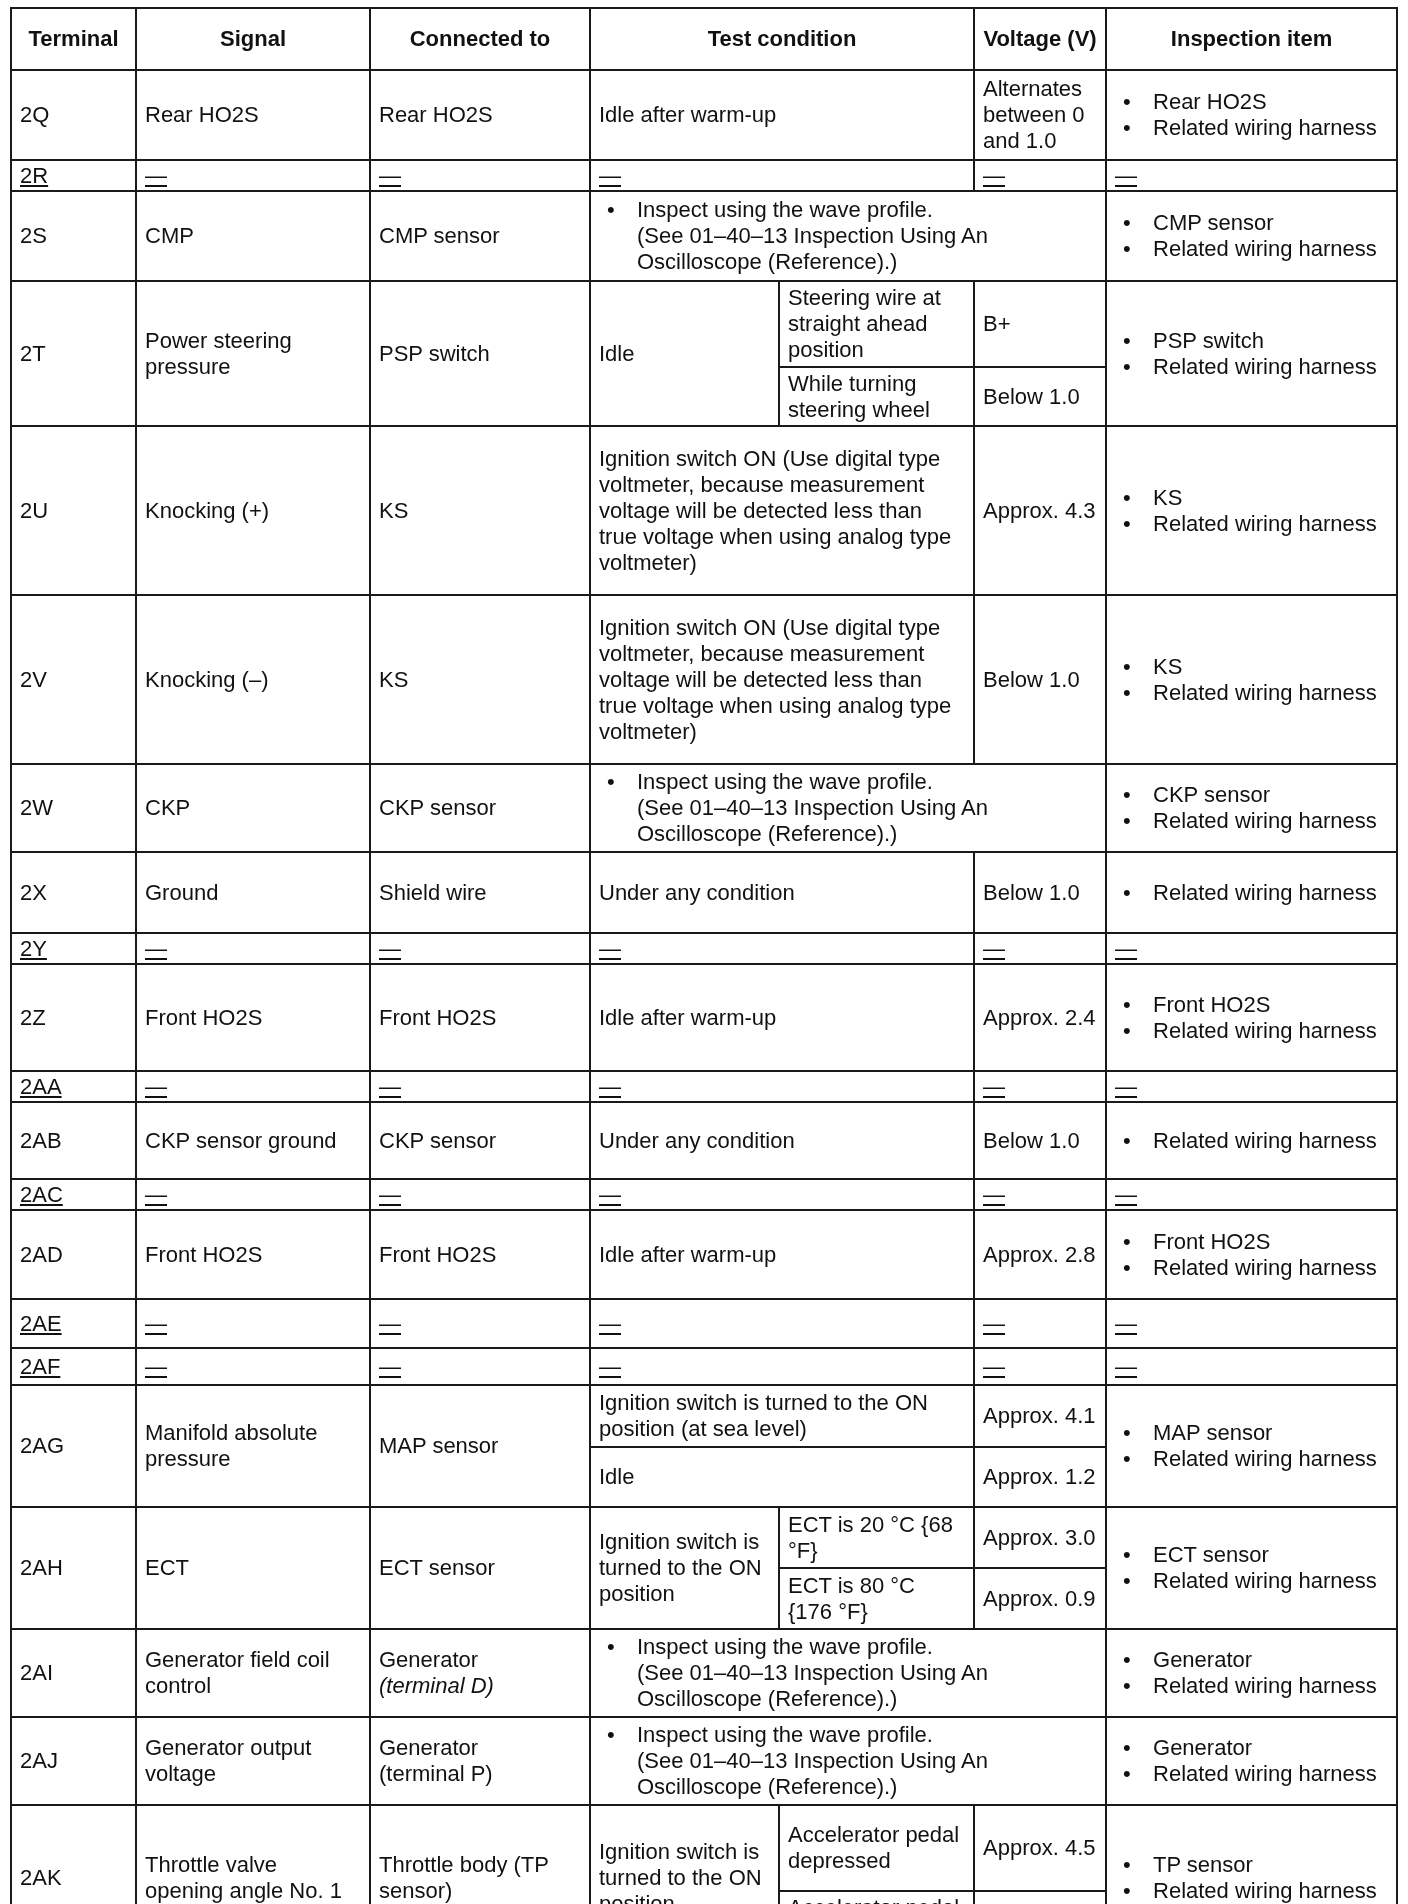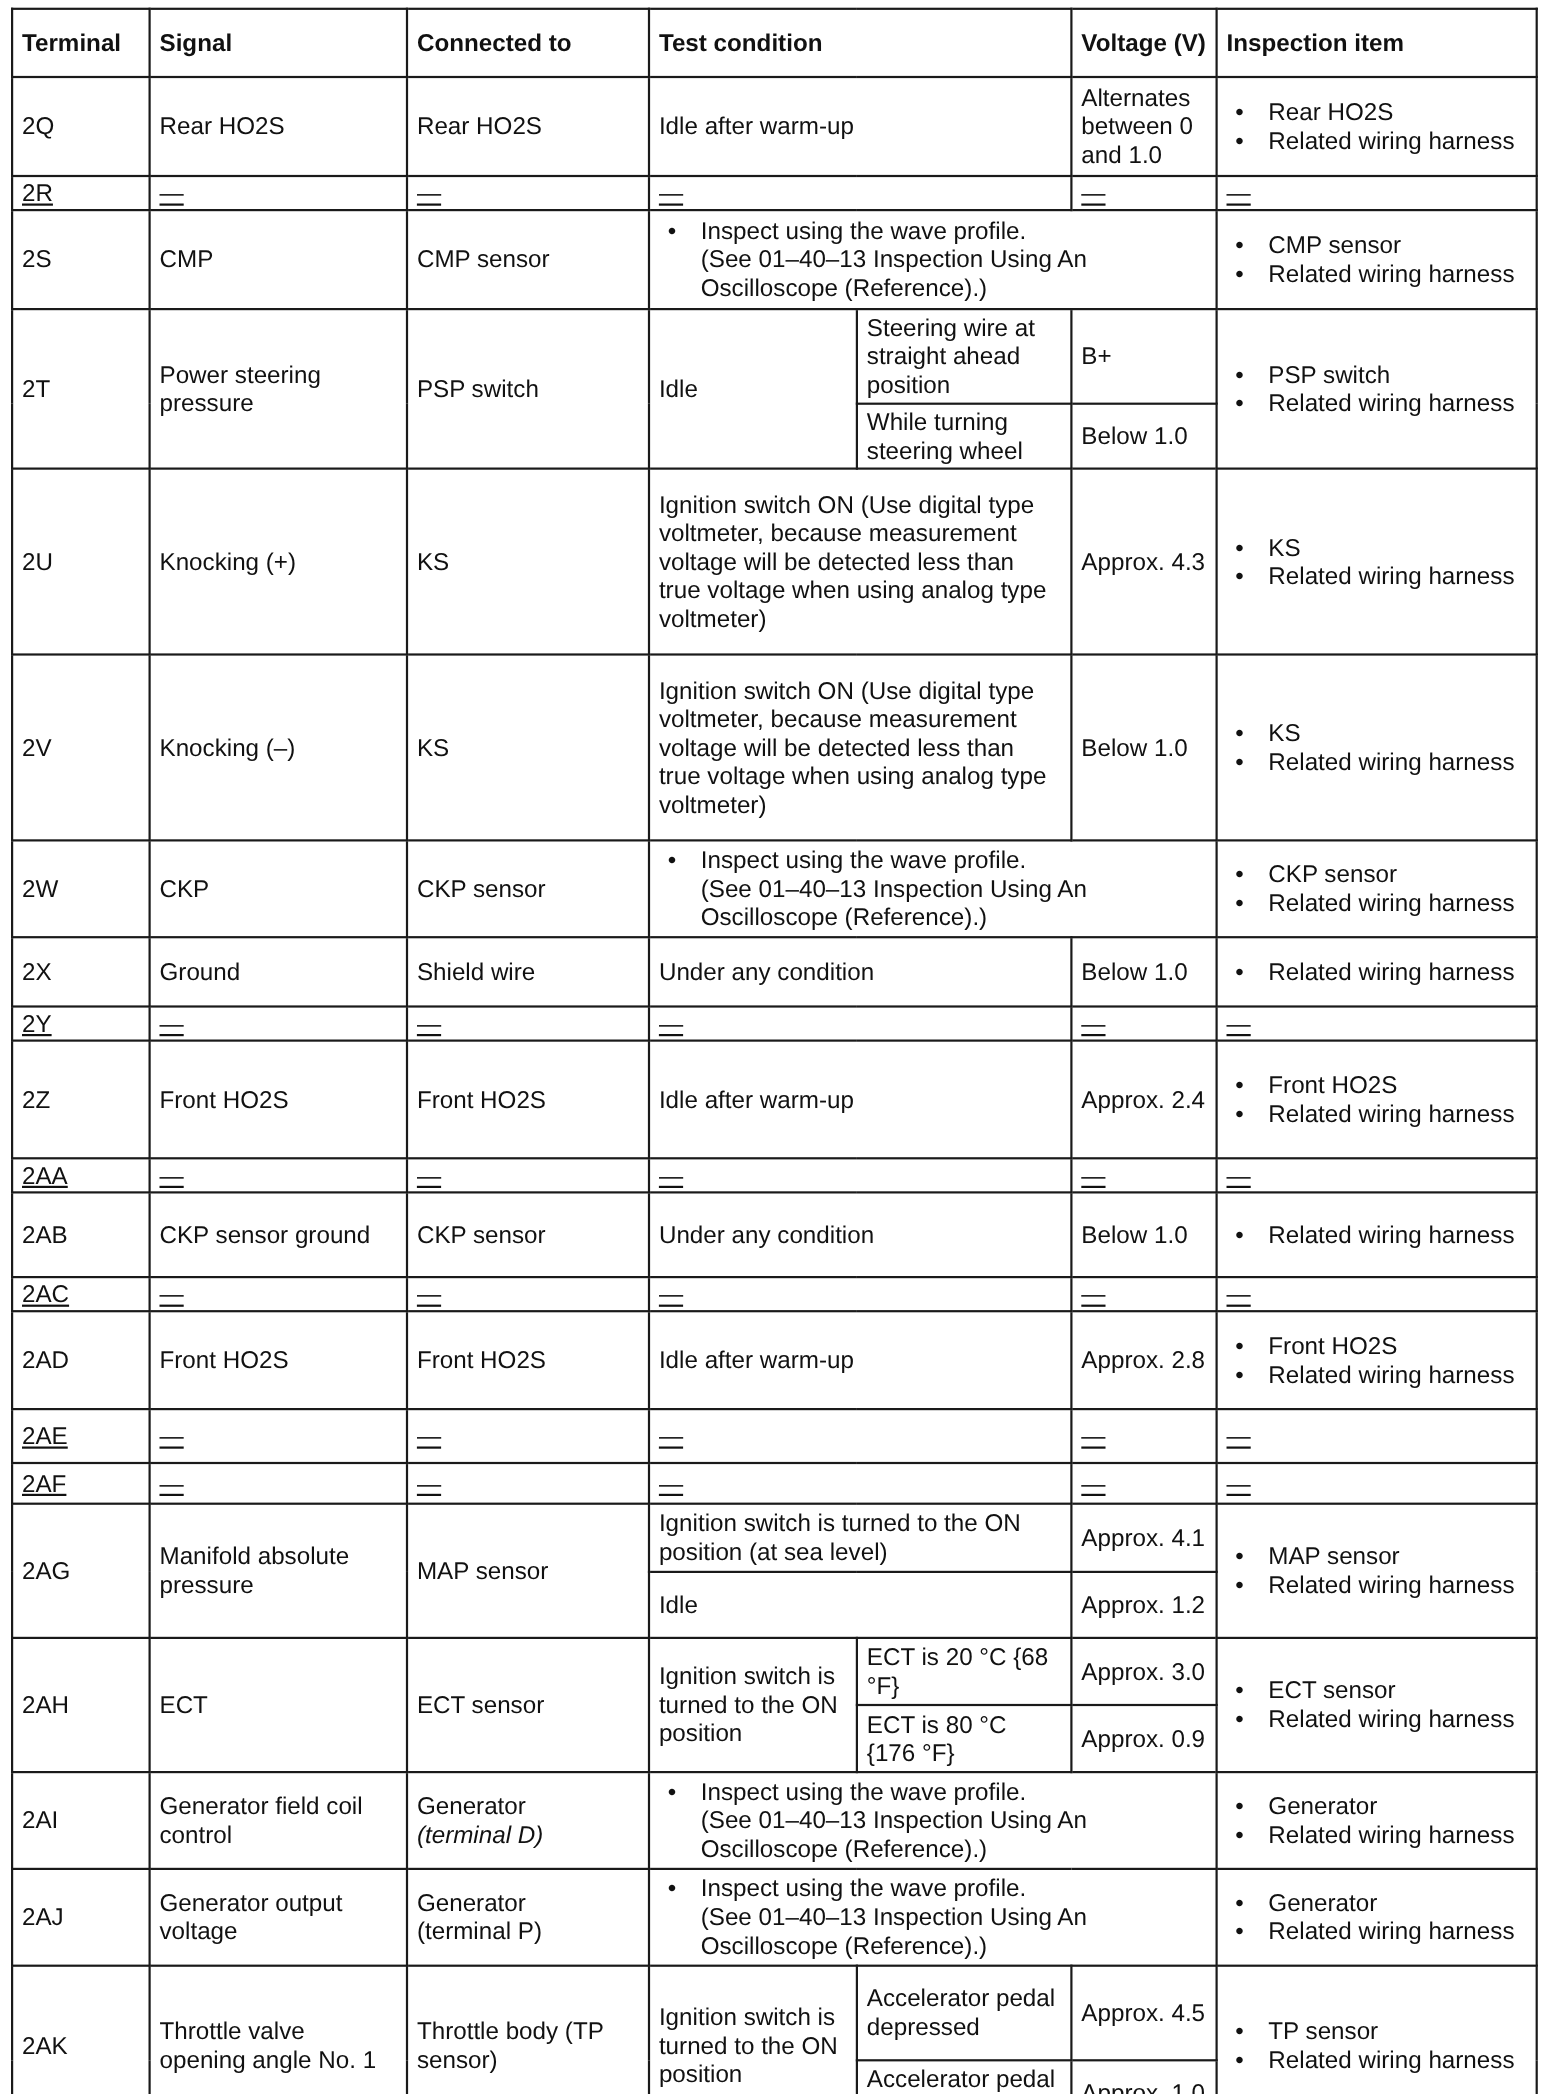--- a/index.html
+++ b/index.html
@@ -5,21 +5,21 @@
   html, body { margin: 0; padding: 0; background: #ffffff; }
   body { width: 1408px; height: 1904px; position: relative; overflow: hidden;
          font-family: "Liberation Sans", "DejaVu Sans", sans-serif; color: #111; }
   table.pin {
     position: absolute; left: 10px; top: 7px; width: 1386px;
     border-collapse: collapse; table-layout: fixed; font-size: 22px; line-height: 26px;
   }
   table.pin th, table.pin td {
     border: 2px solid #1a1a1a; padding: 2px 8px; vertical-align: middle; text-align: left;
   }
-  table.pin th { font-weight: bold; height: 56px; font-size: 22px; line-height: 24px; }
+  table.pin th { font-weight: bold; text-align: center; height: 56px; font-size: 22px; line-height: 24px; }
   td.term { text-align: center; }
   td.center { text-align: center; }
   td.dash { text-align: center; }
   ul.bl { margin: 0; padding: 0 0 0 38px; list-style: none; }
   ul.bl li { position: relative; }
   ul.bl li::before { content: "\2022"; position: absolute; left: -30px; }
   .ital { font-style: italic; }
   tr.r-dash td { height: 29px; padding-top: 0; padding-bottom: 0; text-decoration: underline; }
 </style>
 </head>
@@ -144,21 +144,21 @@
           </ul>
         </td>
       <td>
           <ul class="bl">
         <li>CKP sensor</li>
         <li>Related wiring harness</li>
           </ul>
         </td>
     </tr>
 
-    <tr style="height:63px">
+    <tr style="height:81px">
       <td class="term">2X</td>
       <td>Ground</td>
       <td>Shield wire</td>
       <td colspan="2">Under any condition</td>
       <td class="center">Below 1.0</td>
       <td>
           <ul class="bl">
         <li>Related wiring harness</li>
           </ul>
         </td>

